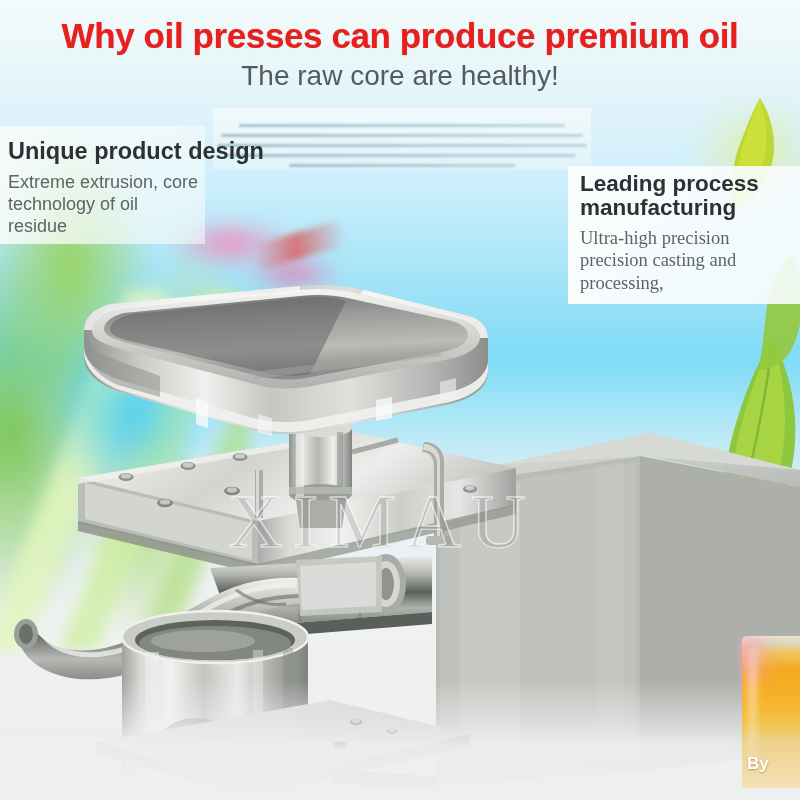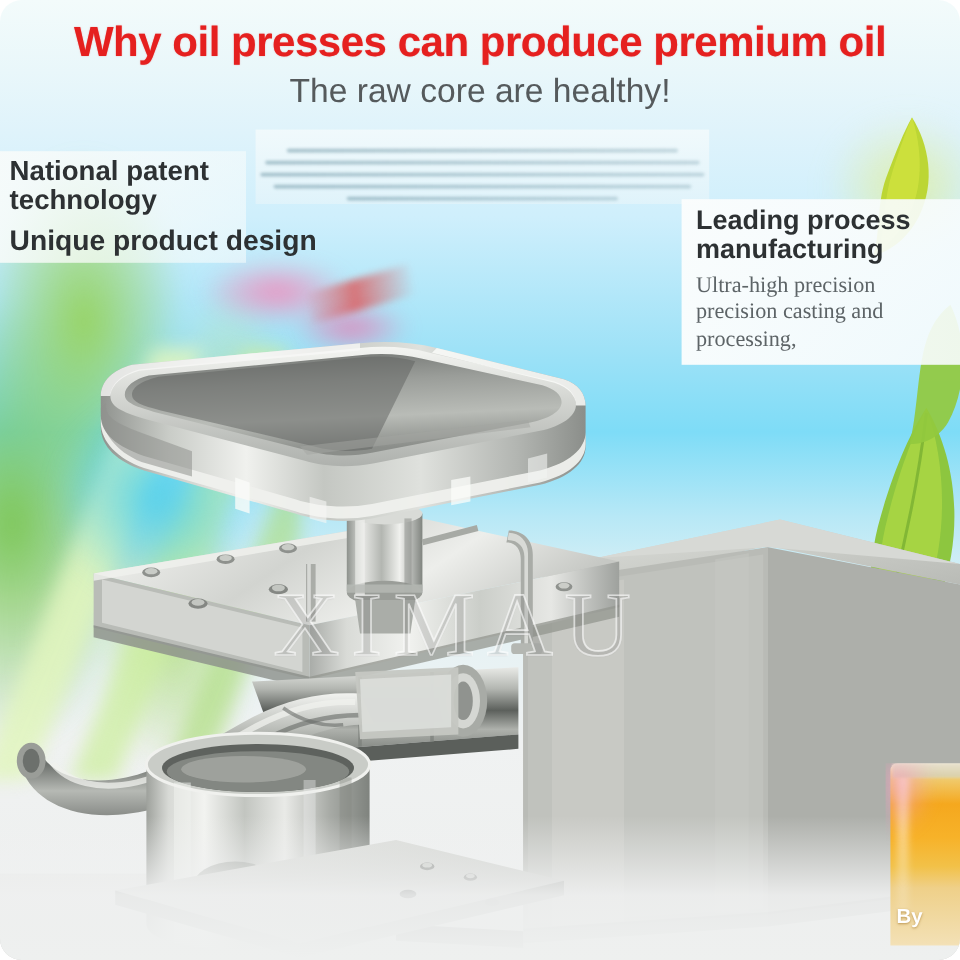--- a/index.html
+++ b/index.html
@@ -11,21 +11,20 @@
   body {
     font-family: "Liberation Sans", sans-serif;
   }
 
   #stage {
     position: relative;
     width: 800px;
     height: 800px;
     overflow: hidden;
     background: #ffffff;
-    border-radius: 18px;
   }
 
   
   .bg-base {
     position: absolute;
     inset: 0;
     background:
       linear-gradient(to bottom,
         #f3fbfb 0px,
         #e9f7fa 60px,
@@ -607,22 +606,22 @@
       <div class="doc-line" style="width:60%"></div>
     </div>
   </div>
 
   <div class="title-band">
     <h1 class="headline">Why oil presses can produce premium oil</h1>
     <h2 class="subhead">The raw core are healthy!</h2>
   </div>
 
   <div class="panel panel-left">
-    <p class="panel-heading">National patent technology</p>
     <p class="panel-heading second">Unique product design</p>
+    <p class="panel-body">Extreme extrusion, core technology of oil residue</p>
   </div>
 
   <div class="panel panel-right">
     <p class="panel-heading">Leading process manufacturing</p>
     <p class="panel-body">Ultra-high precision precision casting and processing,</p>
   </div>
 
   <div class="watermark">XIMAU</div>
 
   <div class="bg-bottom-white"></div>

